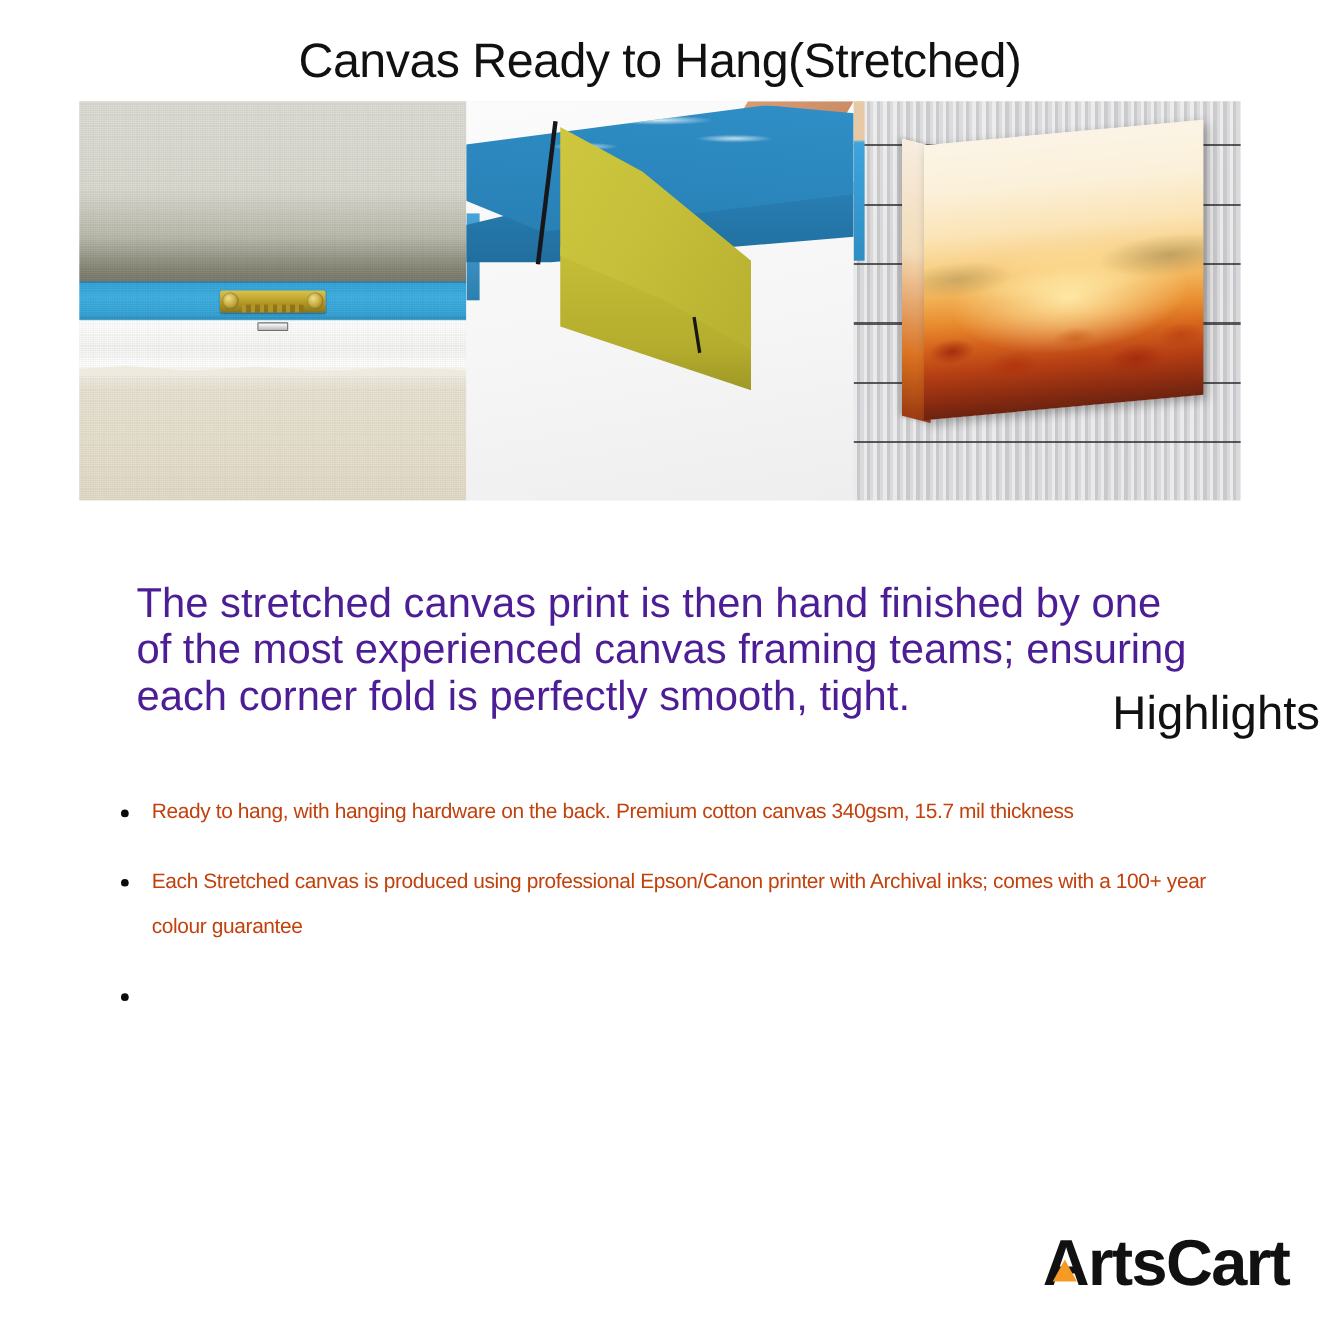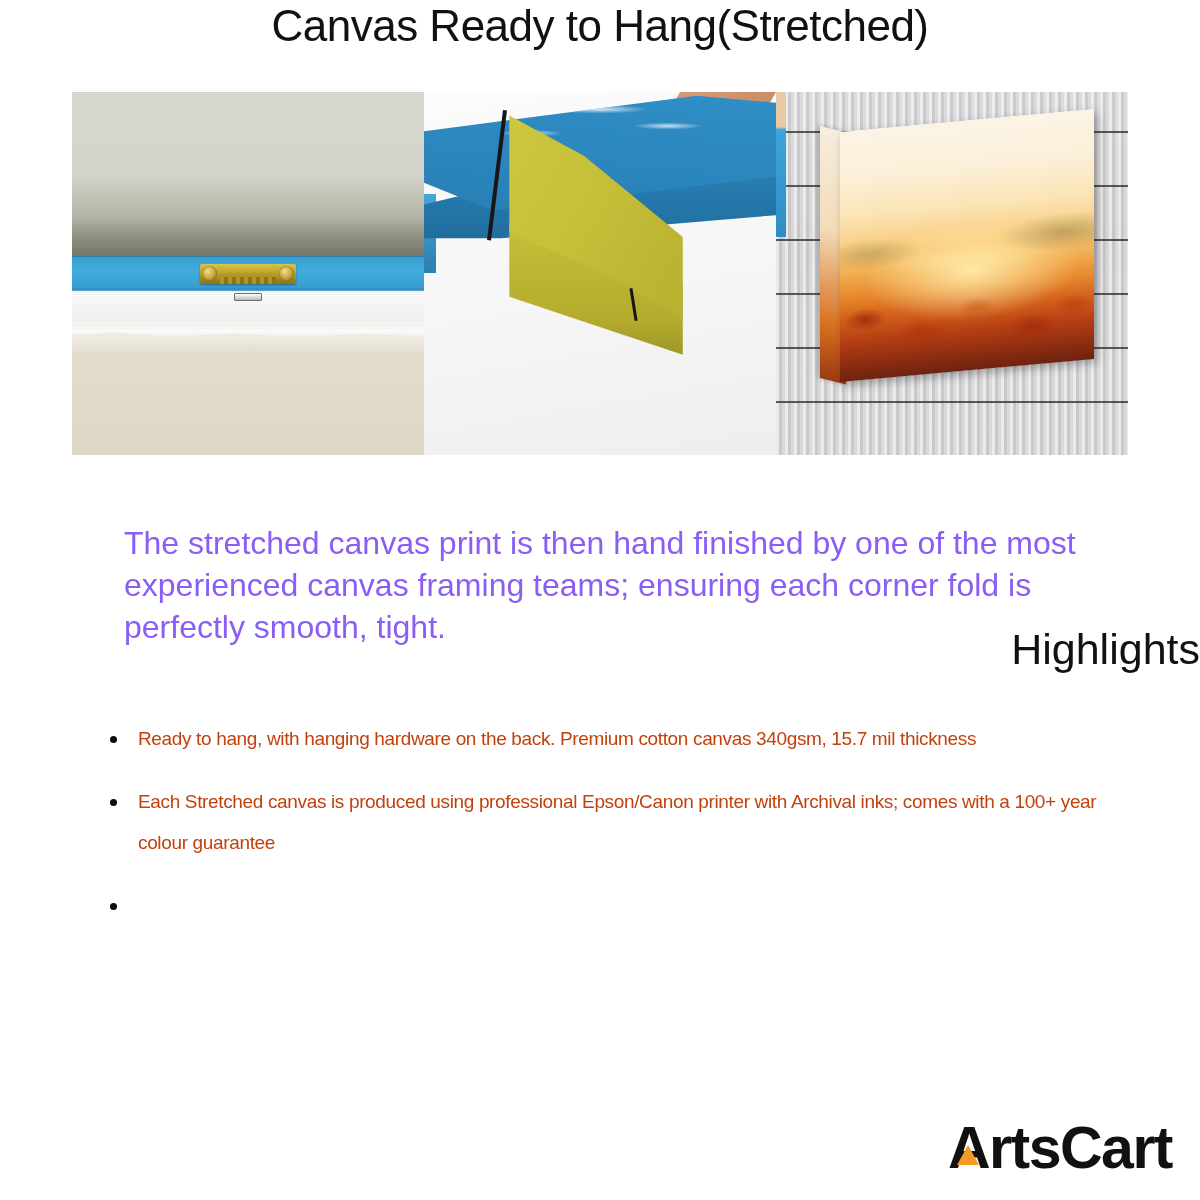--- a/index.html
+++ b/index.html
@@ -16,21 +16,21 @@
     position: relative;
   }
 
   
   .page-title {
     text-align: center;
     font-size: 44px;
     font-weight: 400;
     letter-spacing: -0.5px;
     line-height: 1;
-    padding-top: 4px;
+    padding-top: 34px;
     color: #111111;
     font-family: "Liberation Sans", sans-serif;
   }
 
   
   .image-strip {
     position: absolute;
     left: 72px;
     top: 92px;
     width: 1056px;
@@ -272,24 +272,24 @@
       radial-gradient(ellipse 36px 20px at 76% 62%, rgba(160,38,12,.72), rgba(0,0,0,0) 70%),
       radial-gradient(ellipse 30px 16px at 92% 44%, rgba(185,60,16,.65), rgba(0,0,0,0) 70%);
   }
 
   
   .body-paragraph {
     position: absolute;
     left: 124px;
     top: 490px;
     width: 960px;
-    font-size: 32px;
+    font-size: 38px;
     line-height: 42px;
     font-weight: 400;
-    color: #8b5cf6;
+    color: #4c1d95;
     font-family: "Liberation Sans", sans-serif;
   }
 
   
   .highlights-heading {
     position: absolute;
     left: 0; right: 0;
     top: 625px;
     text-align: right;
     font-size: 43px;

